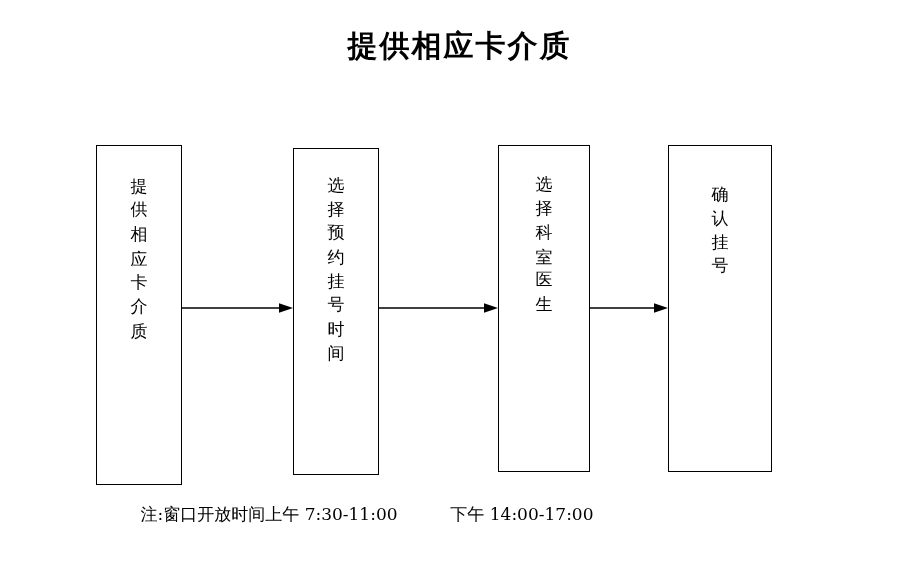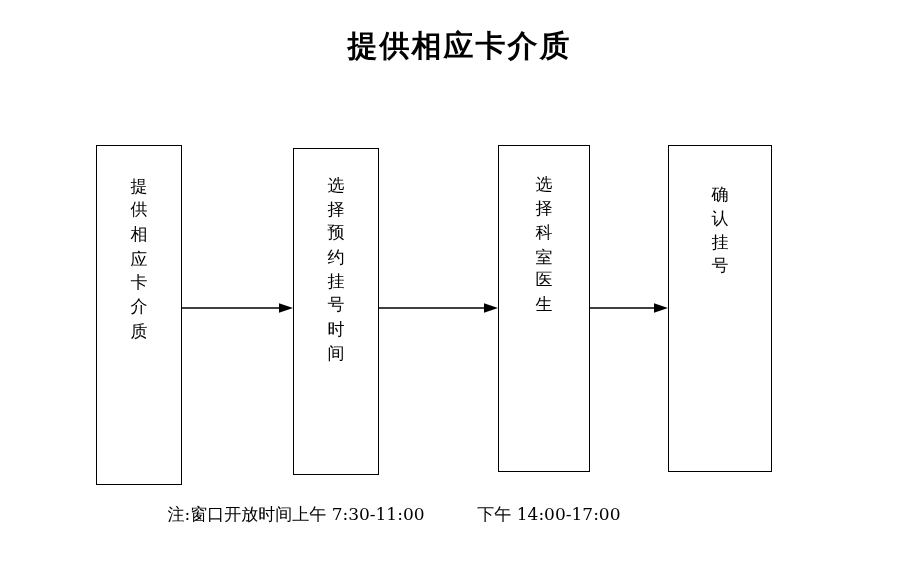--- a/index.html
+++ b/index.html
@@ -70,21 +70,20 @@
   #arrow-2 { left: 590px; top: 302px; width: 78px; }
 
   #footnote {
     position: absolute;
     left: 0;
     top: 503px;
     width: 734px;
     text-align: center;
     font-size: 17px;
     font-family: "DejaVu Serif", "Liberation Serif", serif;
-    padding-left: 27px;
   }
   #footnote .gap {
     display: inline-block;
     width: 42px;
   }
 </style>
 </head>
 <body>
 
 <div id="diagram-root">

